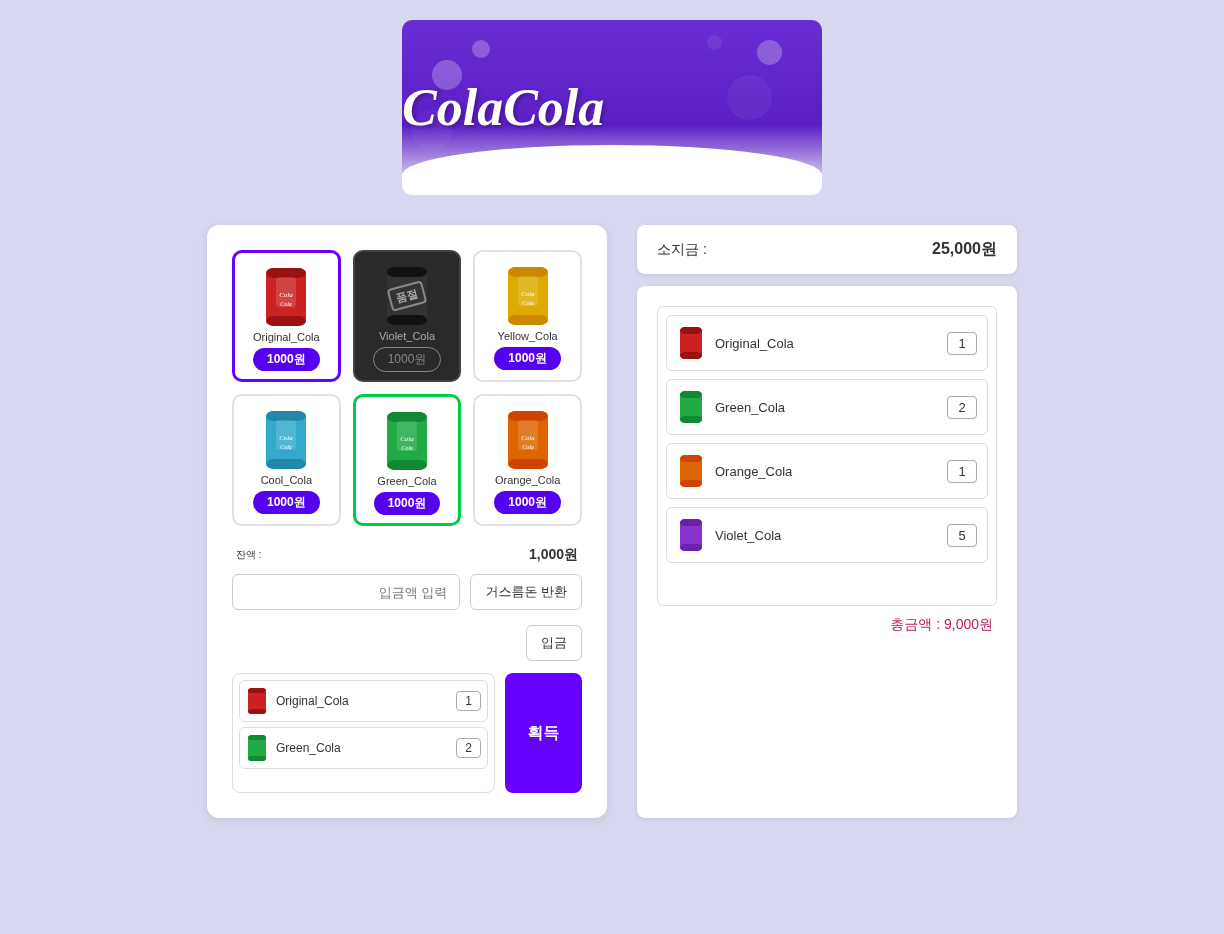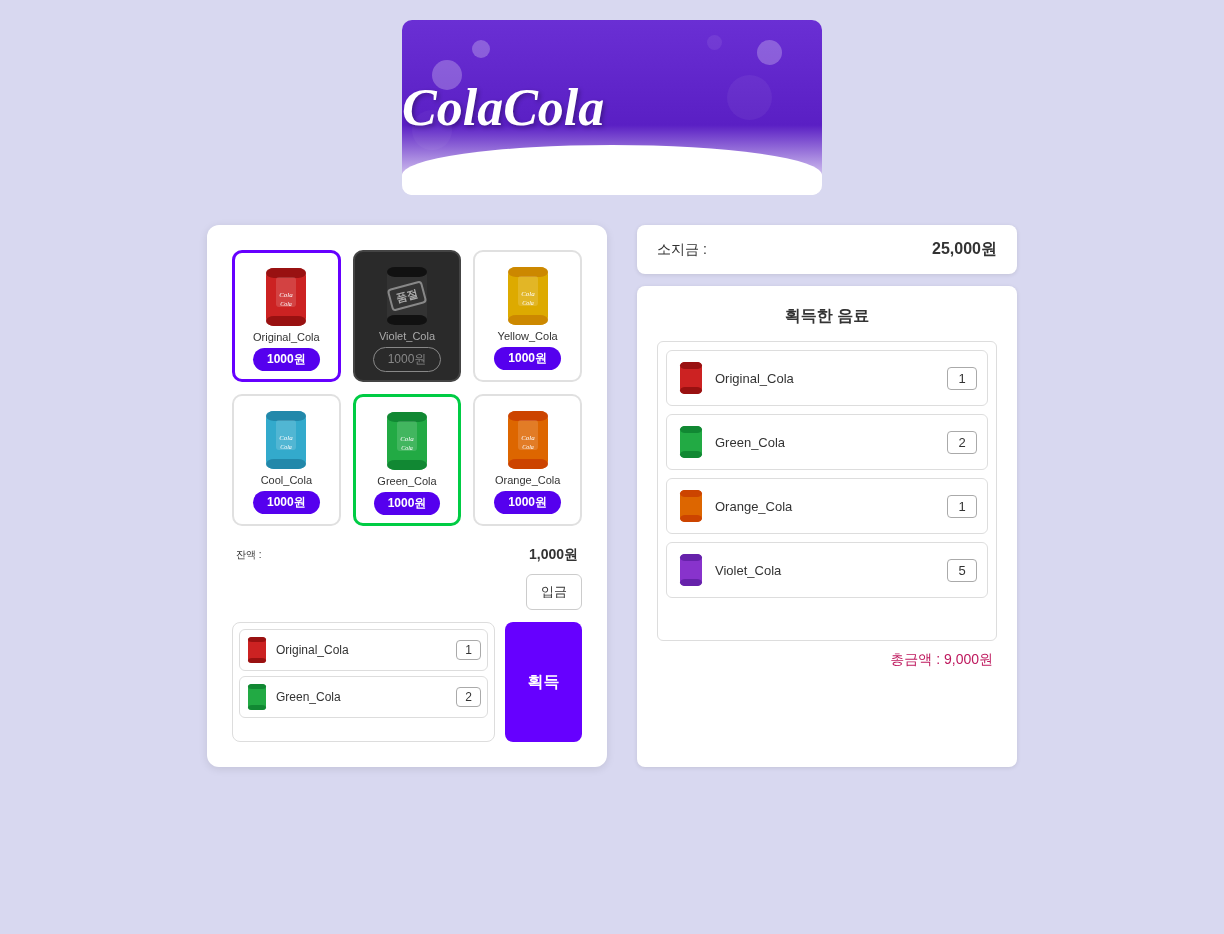--- a/index.html
+++ b/index.html
@@ -436,20 +436,24 @@
         <div class="price-badge">1000원</div>
       </div>
 
     </div>
 
     <div class="balance-section">
       <span class="balance-label">잔액 :</span>
       <span class="balance-value">1,000원</span>
     </div>
 
+    <div class="input-row">
+      <input class="amount-input" type="text" placeholder="입금액 입력" style="">
+      <button class="refund-btn">거스름돈 반환</button>
+    </div>
     <div style="display:flex;gap:10px;margin-bottom:12px;">
       <div style="flex:1;"></div>
       <button class="deposit-btn">입금</button>
     </div>
 
     <div class="action-row">
       <div class="cart-list-panel">
 
         <div class="cart-item">
           <div class="cart-item-left">
@@ -481,21 +485,20 @@
   </div>
 
   <div class="right-panel">
 
     <div class="cash-display">
       <span class="cash-label">소지금 :</span>
       <span class="cash-value">25,000원</span>
     </div>
 
     <div class="acquired-panel">
-      <div class="acquired-title">획득한 음료</div>
 
       <div class="acquired-list">
 
         <div class="acquired-item">
           <div class="acquired-item-left">
             <svg width="28" height="38" viewBox="0 0 28 38">
               <rect x="3" y="3" width="22" height="32" rx="5" fill="#cc2222"></rect>
               <rect x="3" y="3" width="22" height="7" rx="5" fill="#991111"></rect>
               <rect x="3" y="28" width="22" height="7" rx="5" fill="#991111"></rect>
             </svg>

